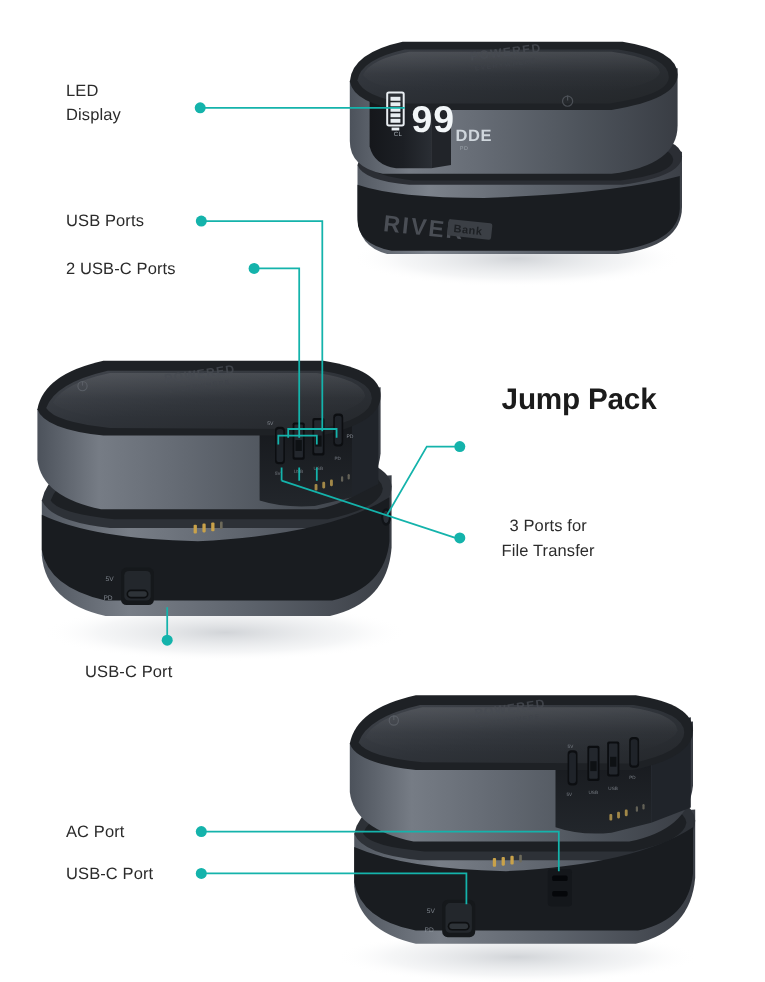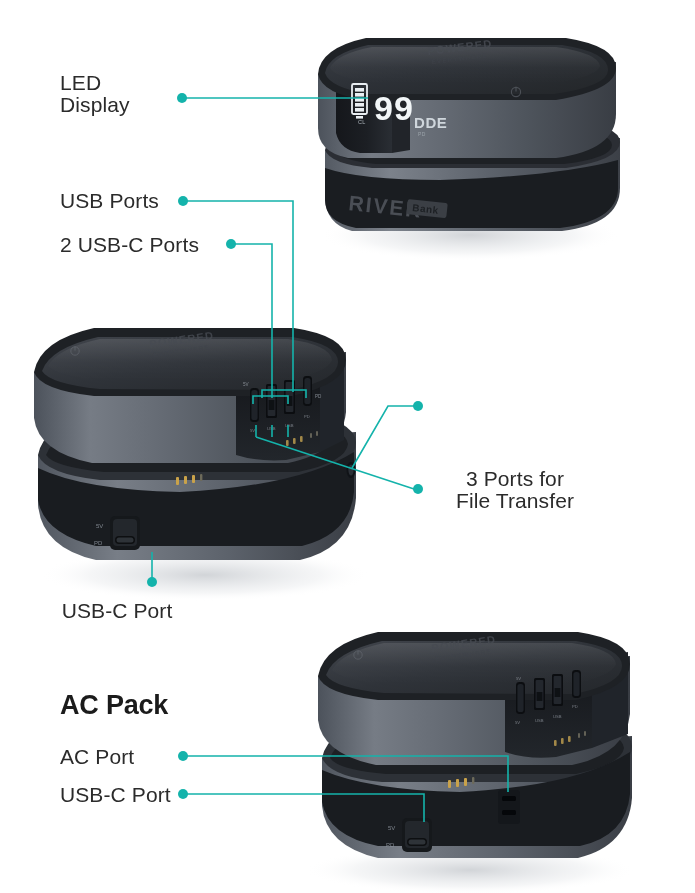--- a/index.html
+++ b/index.html
@@ -25,21 +25,21 @@
     width: 695px;
     height: 893px;
   }
   #art { z-index: 1; }
   #leaders { z-index: 3; }
   #labels { z-index: 4; }
 
   .label {
     position: absolute;
     color: #2b2b2b;
-    font-size: 21px;
+    font-size: 15px;
     line-height: 22px;
     letter-spacing: 0.1px;
     white-space: pre-line;
   }
   .label.heading {
     font-weight: bold;
     font-size: 27px;
     line-height: 30px;
     letter-spacing: -0.2px;
     color: #1b1b1b;
@@ -377,27 +377,27 @@
 
   <div class="layer" id="labels">
 
     <div class="label" style="left:60px; top:72px;">LED
 Display</div>
 
     <div class="label" style="left:60px; top:190px;">USB Ports</div>
 
     <div class="label" style="left:60px; top:234px;">2 USB-C Ports</div>
 
+    <div class="label heading" style="left:456px; top:348px;">Jump Pack</div>
 
 
     <div class="label" style="left:456px; top:468px;text-align:center;">3 Ports for
 File Transfer</div>
 
     <div class="label center" style="left:117px; top:600px;">USB-C Port</div>
 
-    <div class="label heading" style="left:60px; top:690px;">AC Pack</div>
 
     <div class="label" style="left:60px; top:746px;">AC Port</div>
 
     <div class="label" style="left:60px; top:784px;">USB-C Port</div>
   </div>
 
 </div>
 
 </body></html>

